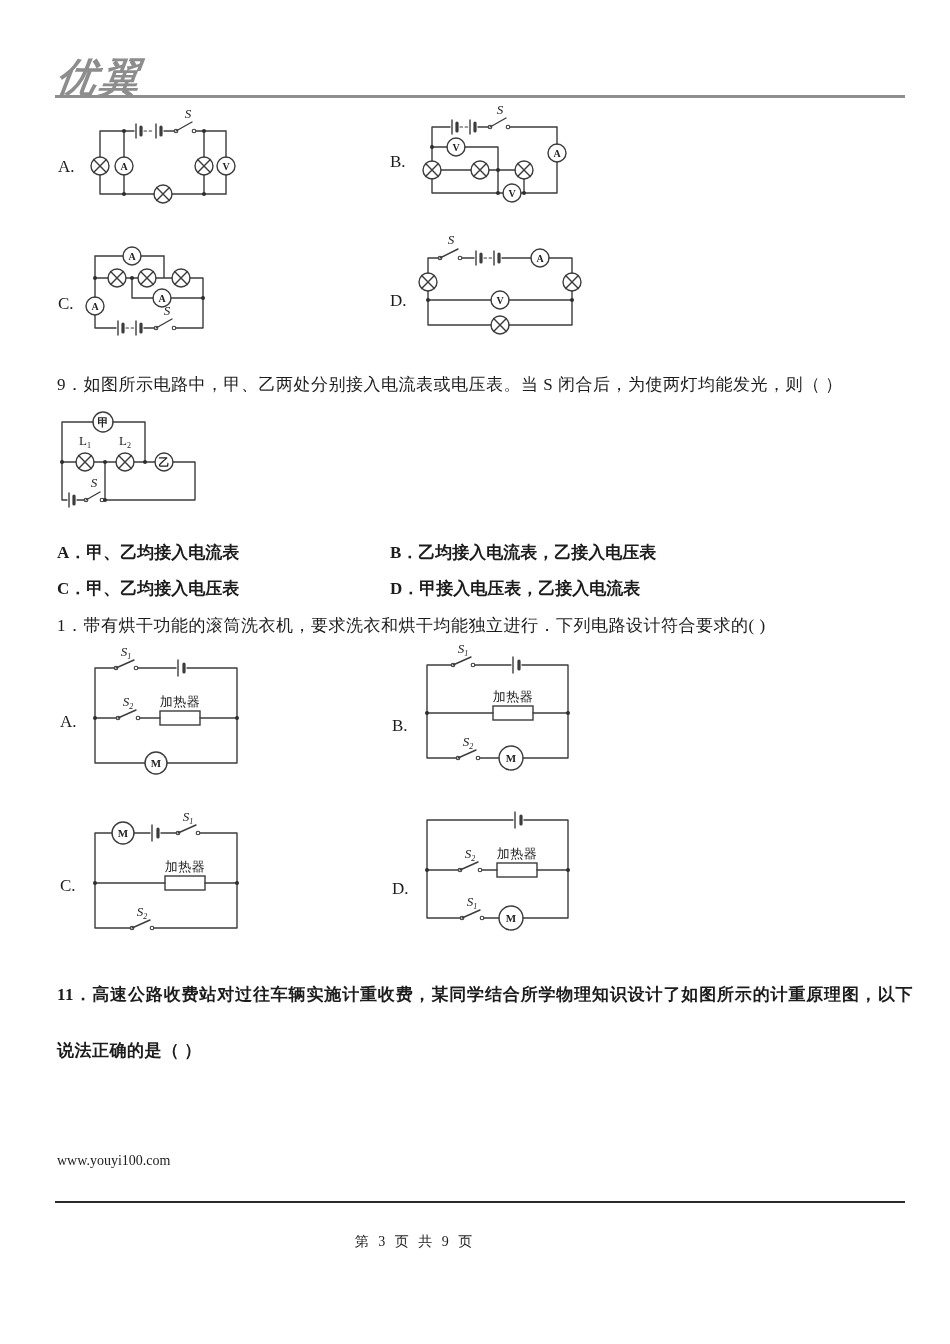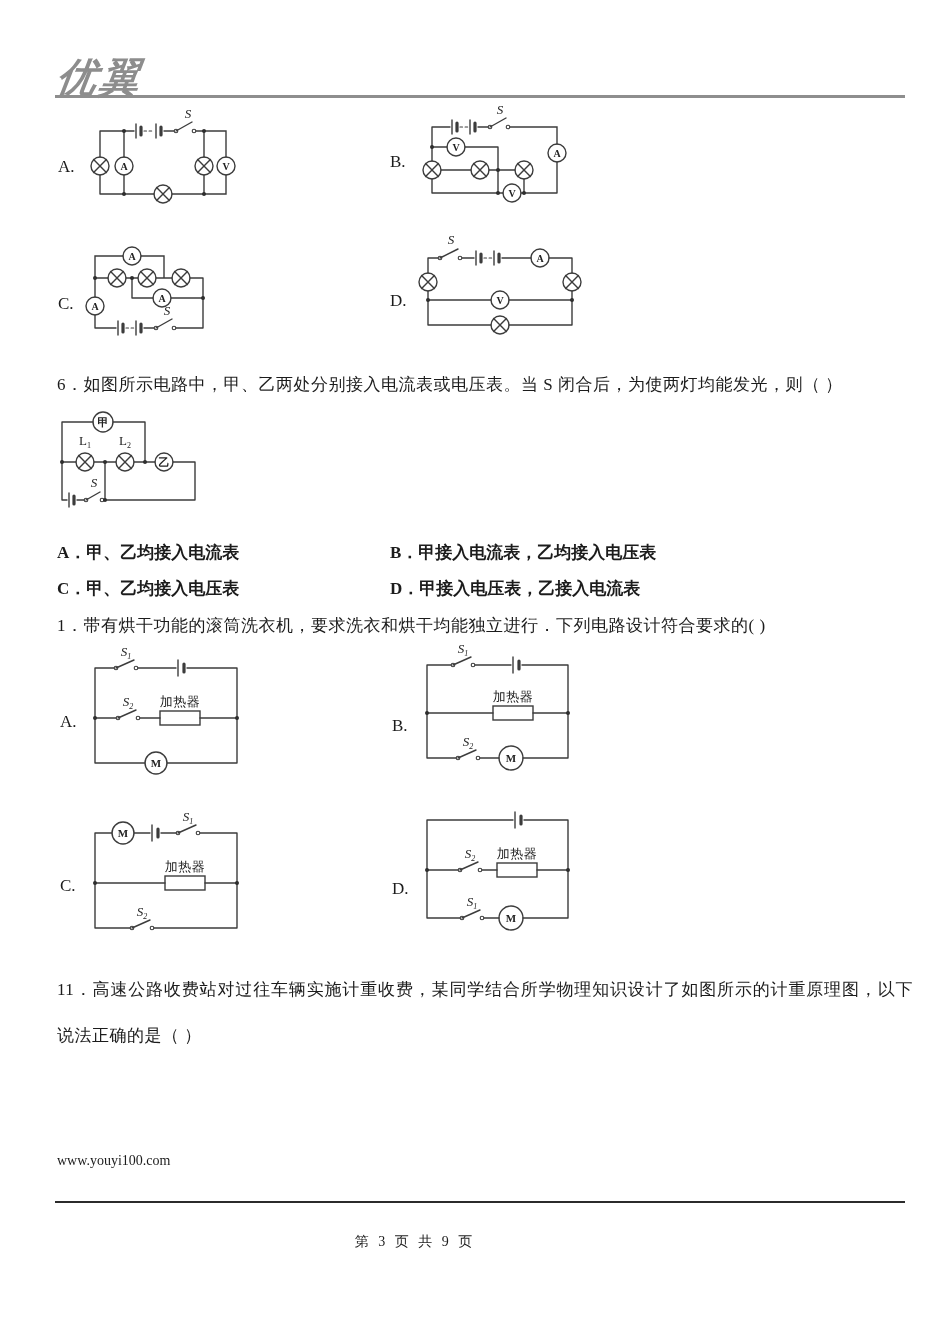--- a/index.html
+++ b/index.html
@@ -4,21 +4,21 @@
 <style>
   html,body{margin:0;padding:0;background:#fff;}
   .page{position:relative;width:950px;height:1344px;background:#fff;overflow:hidden;
         font-family:"Liberation Serif","DejaVu Serif",serif;color:#1c1c1c;}
   .logo{position:absolute;left:57px;top:50px;font-size:40px;font-weight:bold;font-style:italic;
         color:#8d8d8d;transform:skewX(-8deg);letter-spacing:3px;
         font-family:"DejaVu Sans",sans-serif;}
   .rule{position:absolute;left:55px;top:95px;width:850px;height:3px;background:#8e8e8e;}
   .qtext{position:absolute;left:57px;width:856px;font-size:17px;line-height:1.35;
          letter-spacing:.5px;text-align:justify;}
-  .q11{line-height:46px;}
+  .q11{line-height:56px;font-weight:bold;}
   .opt-letter{position:absolute;font-size:17px;}
   .opt{position:absolute;font-size:17px;white-space:nowrap;font-weight:bold;}
   .ckt{position:absolute;overflow:visible;}
   .ckt path,.ckt line,.ckt circle,.ckt rect{stroke:#3c3c3c;stroke-width:1.4;fill:none;stroke-linecap:round;}
   .ckt .thick{stroke-width:3.2;}
   .ckt .dash{stroke-dasharray:2.5 2.6;stroke-width:1.2;}
   .ckt .dot{fill:#2e2e2e;stroke:none;}
   .ckt .pv{fill:#fff;stroke-width:1.1;}
   .ckt text{stroke:none;fill:#222;text-anchor:middle;}
   .mt{font:bold 10px "Liberation Serif",serif;}
@@ -213,21 +213,21 @@
     <g>
         <circle cx="80" cy="93" r="9"></circle>
         <path d="M73.6 86.6 L86.4 99.4 M73.6 99.4 L86.4 86.6"></path>
       </g>
     <g>
       <circle class="dot" cx="8" cy="68" r="2"></circle>
         <circle class="dot" cx="152" cy="68" r="2"></circle>
     </g>
   </svg>
 
-  <div class="qtext" style="top:374px">6．如图所示电路中，甲、乙两处分别接入电流表或电压表。当 S 闭合后，为使两灯均能发光，则（ ）</div>
+  <div class="qtext" style="top:374px">9．如图所示电路中，甲、乙两处分别接入电流表或电压表。当 S 闭合后，为使两灯均能发光，则（ ）</div>
 
   <svg class="ckt" style="left:58px;top:412px" width="145" height="100" viewBox="0 0 145 100">
     <path d="M4 10 H35 M55 10 H87 M4 10 V88 M87 10 V50 M4 50 H18 M36 50 H58 M76 50 H97 M115 50 H137 M137 50 V88 M47 50 V88 M4 88 H9 M19 88 H26 M44 88 H137"></path>
     <g>
         <circle cx="45" cy="10" r="10"></circle>
         <text class="mt2" x="45" y="14">甲</text>
       </g>
     <text class="ll" x="27" y="33"><tspan>L</tspan><tspan class="sub" dy="3">1</tspan></text>
     <text class="ll" x="67" y="33"><tspan>L</tspan><tspan class="sub" dy="3">2</tspan></text>
     <g>
@@ -254,21 +254,21 @@
     <text class="sl" x="36" y="75">S</text>
     <g>
       <circle class="dot" cx="4" cy="50" r="2"></circle>
         <circle class="dot" cx="47" cy="50" r="2"></circle>
       <circle class="dot" cx="87" cy="50" r="2"></circle>
         <circle class="dot" cx="47" cy="88" r="2"></circle>
     </g>
   </svg>
 
   <span class="opt" style="left:57px;top:541px"><span>A．</span><span>甲、乙均接入电流表</span></span>
-  <span class="opt" style="left:390px;top:541px"><span>B．</span><span>甲接入电流表，乙均接入电压表</span></span>
+  <span class="opt" style="left:390px;top:541px"><span>B．</span><span>乙均接入电流表，乙接入电压表</span></span>
   <span class="opt" style="left:57px;top:577px"><span>C．</span><span>甲、乙均接入电压表</span></span>
   <span class="opt" style="left:390px;top:577px"><span>D．</span><span>甲接入电压表，乙接入电流表</span></span>
 
   <div class="qtext" style="top:615px">1．带有烘干功能的滚筒洗衣机，要求洗衣和烘干均能独立进行．下列电路设计符合要求的( )</div>
 
   <span class="opt-letter" style="left:60px;top:712px">A.</span>
   <svg class="ckt" style="left:90px;top:650px" width="150" height="130" viewBox="0 0 150 130">
     <path d="M5 18 H26 M46 18 H86 M97 18 H147 M5 18 V113 M147 18 V113 M5 68 H28 M48 68 H70 M110 68 H147 M5 113 H55 M77 113 H147"></path>
     <g>
       <circle class="pv" cx="26" cy="18" r="1.8"></circle>

